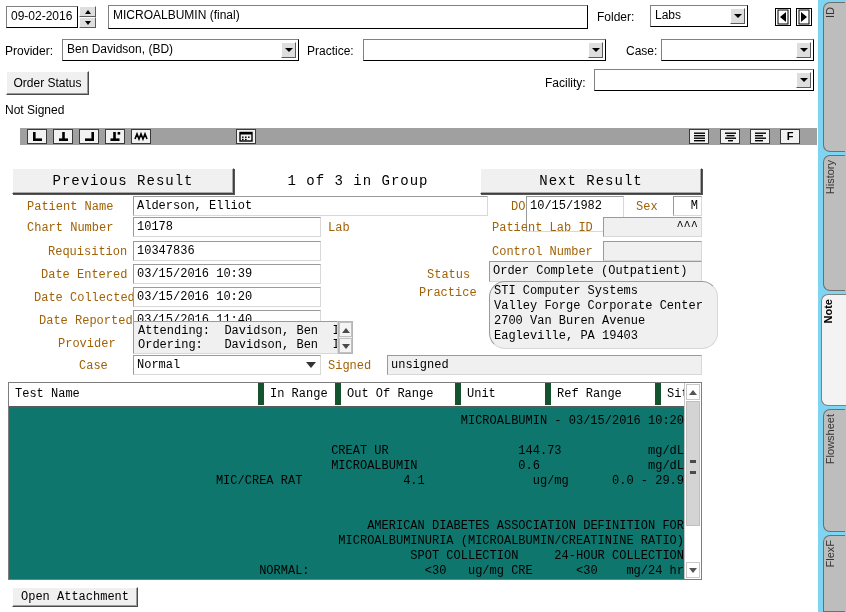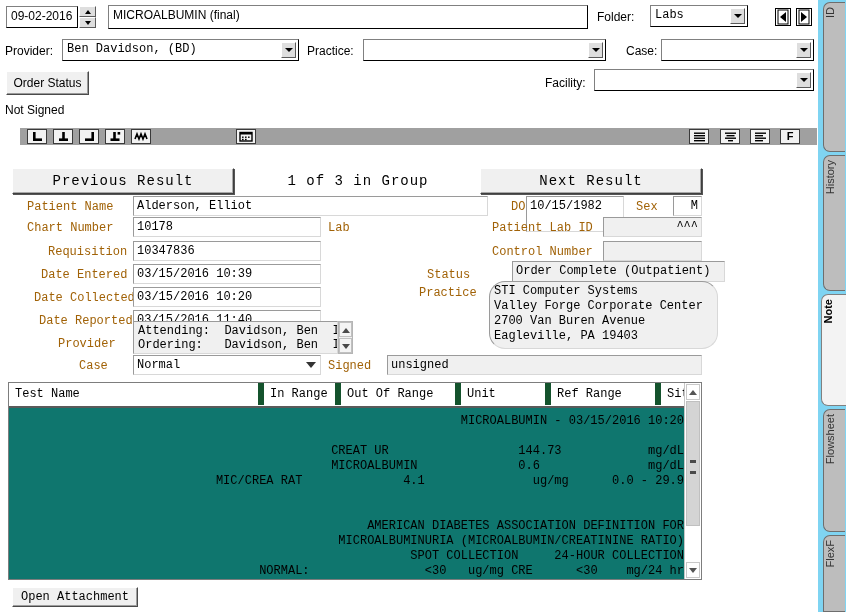--- a/index.html
+++ b/index.html
@@ -111,21 +111,21 @@
     white-space: nowrap;
     overflow: hidden;
   }
   .combo {
     position: absolute;
     box-sizing: border-box;
     background: #ffffff;
     border: 1px solid #000;
     border-top-color: #808080;
     border-left-color: #808080;
-    font-family: Liberation Mono, monospace;
+    font-family: Liberation Sans, sans-serif;
     font-size: 12px;
     padding: 2px 20px 8px 4px;
     line-height: 15px;
     white-space: nowrap;
     overflow: hidden;
   }
   .combo .arw {
     position: absolute;
     right: 2px; top: 2px;
     width: 15px; bottom: 2px;
@@ -667,21 +667,21 @@
       <div class="mlbl" style="left:628px; top:4px;">Sex</div>
       <div class="mfield right" style="left:665px; top:0px; width:29px; height:20px;">M</div>
 
       <div class="mlbl" style="left:484px; top:25px;">Patient Lab ID</div>
       <div class="mfield ro right" style="left:595px; top:21px; width:99px; height:20px;">^^^</div>
 
       <div class="mlbl" style="left:484px; top:49px;">Control Number</div>
       <div class="mfield ro" style="left:595px; top:45px; width:99px; height:20px;"></div>
 
       <div class="mlbl" style="left:419px; top:72px;">Status</div>
-      <div class="mfield ro" style="left:481px; top:65px; width:213px; height:21px;margin-left:23px;">Order Complete (Outpatient)</div>
+      <div class="mfield ro" style="left:481px; top:65px; width:213px; height:21px;">Order Complete (Outpatient)</div>
 
       <div class="mlbl" style="left:411px; top:90px;">Practice</div>
       <div class="addrbox" style="left:481px; top:85px; width:229px; height:68px;border-radius:16px;">
         <div>STI Computer Systems</div>
         <div>Valley Forge Corporate Center</div>
         <div>2700 Van Buren Avenue</div>
         <div>Eagleville, PA 19403</div>
       </div>
     </div>
 

